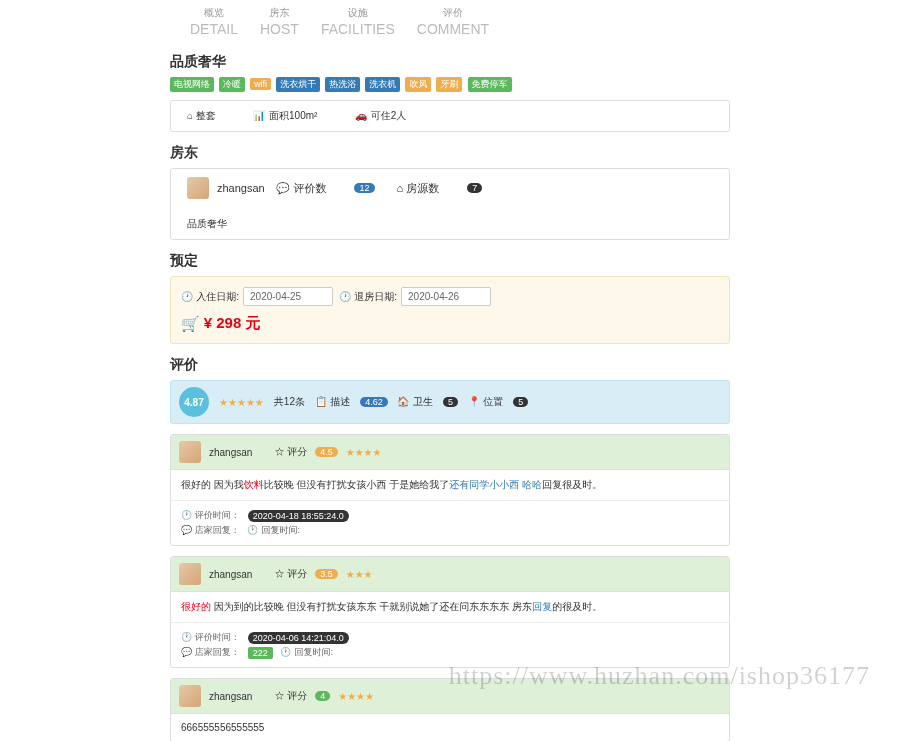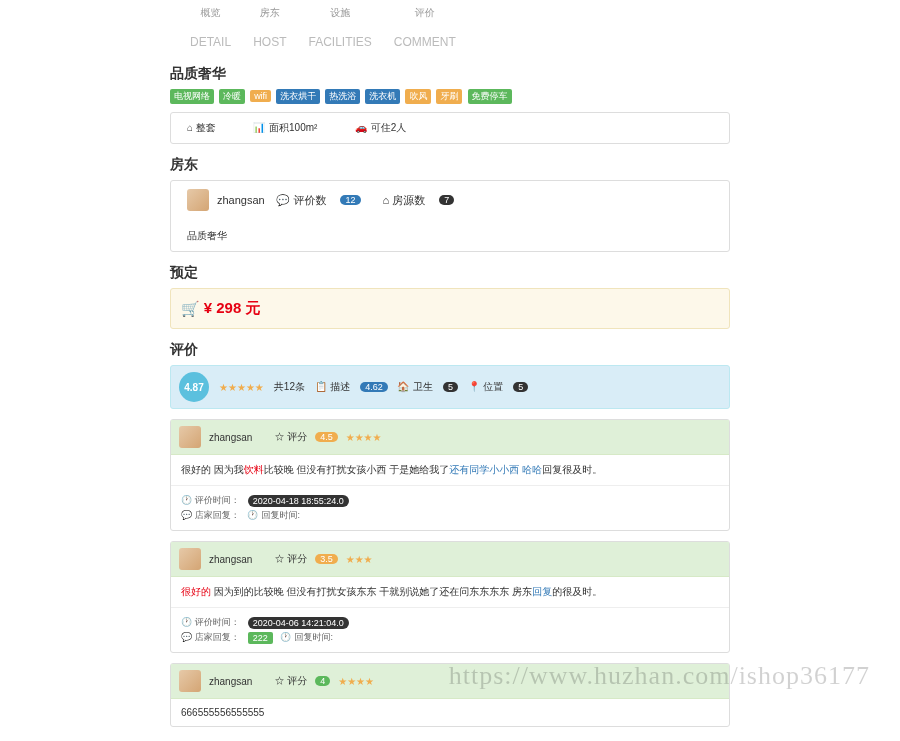--- a/index.html
+++ b/index.html
@@ -1,29 +1,29 @@
 <!DOCTYPE html>
 <html><head>
 <meta charset="utf-8">
 <style>
 * { box-sizing: border-box; margin: 0; padding: 0; }
 body { font-family: "Microsoft YaHei", Arial, sans-serif; background: #fff; width: 900px; font-size: 11px; color: #333; }
 .container { width: 560px; margin: 0 auto; }
 .tabs { display: flex; gap: 22px; padding: 6px 0 4px 20px; }
 .tab { text-align: center; color: #999; font-size: 10px; cursor: pointer; }
-.tab .en { font-size: 12px; color: #bbb; display: block; margin-top: 15px; }
+.tab .en { font-size: 14px; color: #bbb; display: block; margin-top: 1px; }
 h2.section-title { font-size: 14px; font-weight: bold; margin: 12px 0 6px; }
 .tags { margin-bottom: 8px; }
 .tag { display: inline-block; padding: 1px 4px; color: #fff; border-radius: 2px; font-size: 9px; margin-right: 2px; }
 .t-green { background: #5cb85c; } .t-blue { background: #337ab7; } .t-orange { background: #f0ad4e; }
 .panel { border: 1px solid #ddd; border-radius: 3px; padding: 8px 16px; margin-bottom: 10px; }
 .info-row { display: flex; gap: 38px; color: #333; font-size: 10px; }
 .host-box .top { display: flex; align-items: center; gap: 8px; }
 .avatar { width: 22px; height: 22px; border-radius: 3px; background: linear-gradient(135deg,#e6c9a8,#d4a574); display: inline-block; }
-.badge { background: #337ab7; color: #fff; border-radius: 7px; padding: 0 5px; font-size: 9px; margin-left: 6px; }
+.badge { background: #337ab7; color: #fff; border-radius: 7px; padding: 0 5px; font-size: 9px; margin-left: 20px; }
 .badge-dark { background: #333; }
 .host-desc { margin-top: 18px; font-size: 10px; }
 .booking { background: #fdf8ea; border: 1px solid #f0e4bc; border-radius: 3px; padding: 10px; }
 .booking-row { display: flex; align-items: center; gap: 6px; margin-bottom: 8px; font-size: 10px; }
 .date-group { display: flex; align-items: center; gap: 4px; }
 .date-input { border: 1px solid #ccc; padding: 3px 6px; width: 90px; font-size: 10px; color: #666; border-radius: 2px; }
 .price { color: #e60012; font-size: 15px; font-weight: bold; display: flex; align-items: center; gap: 4px; }
 .cart-ic { display: inline-block; }
 .btn-green { background: #5cb85c; color: #fff; border: none; padding: 4px 10px; border-radius: 3px; font-size: 10px; float: right; cursor: pointer; }
 .rating-head { background: #d9edf7; border: 1px solid #bce8f1; border-radius: 3px; padding: 6px 8px; display: flex; align-items: center; gap: 10px; font-size: 10px; }
@@ -85,20 +85,30 @@
       <span style="margin-left:4px">💬 评价数</span>
       <span class="badge">12</span>
       <span style="margin-left:14px">⌂ 房源数</span>
       <span class="badge badge-dark">7</span>
     </div>
     <div class="host-desc">品质奢华</div>
   </div>
 
   <h2 class="section-title">预定</h2>
   <div class="booking">
+    <div class="booking-row">
+      <div class="date-group">
+        <span>🕐 入住日期:</span>
+        <input class="date-input" value="2020-04-25" style="">
+      </div>
+      <div class="date-group">
+        <span>🕐 退房日期:</span>
+        <input class="date-input" value="2020-04-26" style="">
+      </div>
+    </div>
     <div style="display:flex;align-items:center;justify-content:space-between">
       <div class="price">
         <span class="cart-ic">🛒</span>
         <span>¥ 298 元</span>
       </div>
     </div>
   </div>
 
   <h2 class="section-title">评价</h2>
   <div class="rating-head">

